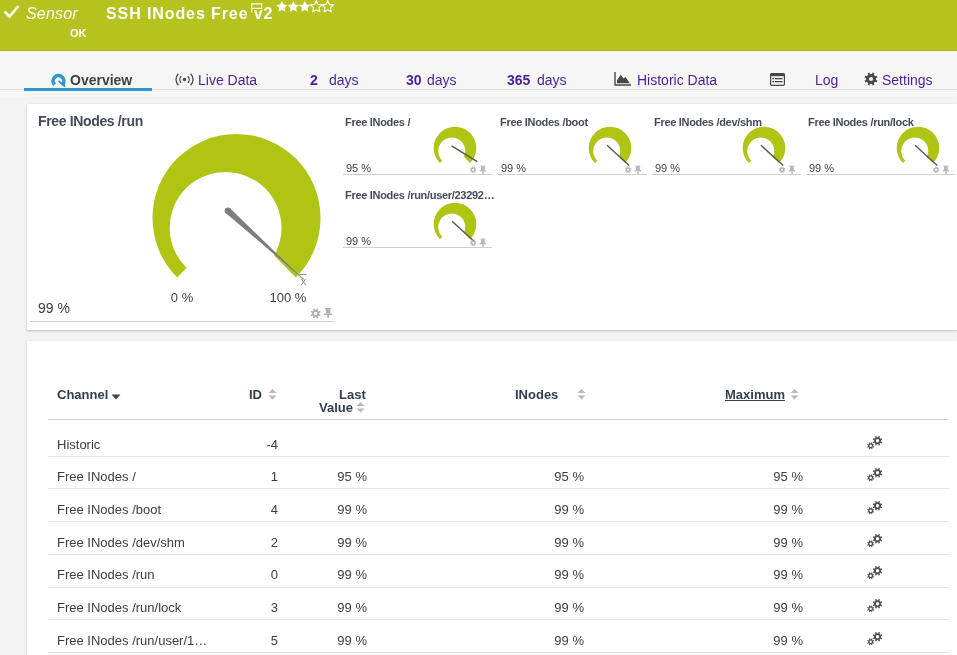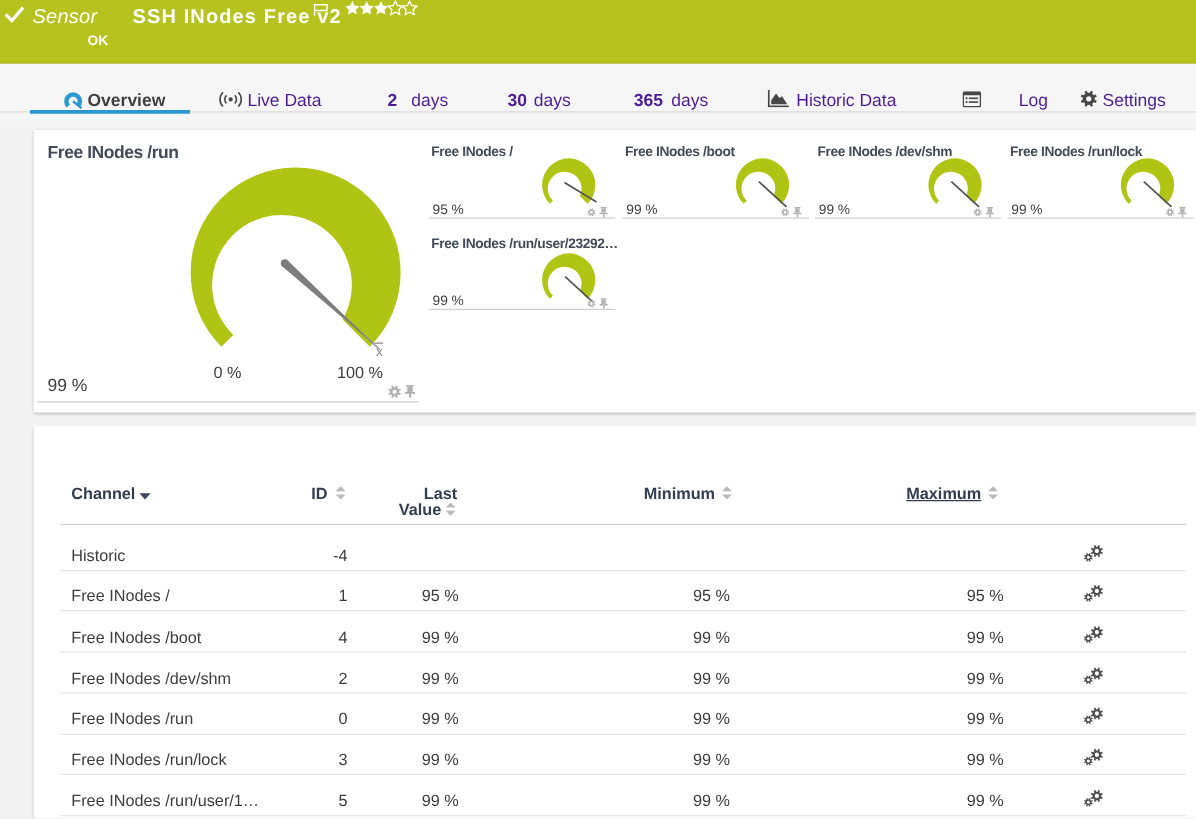--- a/index.html
+++ b/index.html
@@ -203,21 +203,21 @@
 <svg class="abs" style="left:268px; top:389px;" width="9" height="11" viewBox="0 0 9 11">
   <path d="M4.5 0 L8.5 4 L0.5 4 Z" fill="#b9b9b9"></path>
   <path d="M0.5 6.5 L8.5 6.5 L4.5 10.5 Z" fill="#b9b9b9"></path>
 </svg>
 <span class="th" style="left:339px; top:387px;">Last</span>
 <span class="th" style="left:319px; top:400px;">Value</span>
 <svg class="abs" style="left:356px; top:402px;" width="9" height="11" viewBox="0 0 9 11">
   <path d="M4.5 0 L8.5 4 L0.5 4 Z" fill="#b9b9b9"></path>
   <path d="M0.5 6.5 L8.5 6.5 L4.5 10.5 Z" fill="#b9b9b9"></path>
 </svg>
-<span class="th" style="left:515px; top:387px;">Minimum</span>
+<span class="th" style="left:515px; top:387px;">INodes</span>
 <svg class="abs" style="left:577px; top:389px;" width="9" height="11" viewBox="0 0 9 11">
   <path d="M4.5 0 L8.5 4 L0.5 4 Z" fill="#b9b9b9"></path>
   <path d="M0.5 6.5 L8.5 6.5 L4.5 10.5 Z" fill="#b9b9b9"></path>
 </svg>
 <span class="th" style="left:725px; top:387px;text-decoration:underline;">Maximum</span>
 <svg class="abs" style="left:790px; top:389px;" width="9" height="11" viewBox="0 0 9 11">
   <path d="M4.5 0 L8.5 4 L0.5 4 Z" fill="#b9b9b9"></path>
   <path d="M0.5 6.5 L8.5 6.5 L4.5 10.5 Z" fill="#b9b9b9"></path>
 </svg>
 <div class="tr-line" style="top:419px; background:#d6d6d6;"></div>

